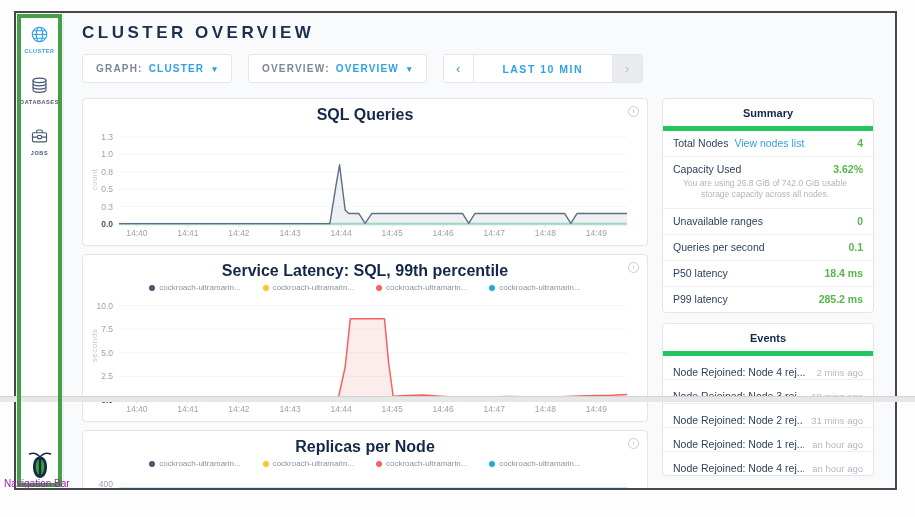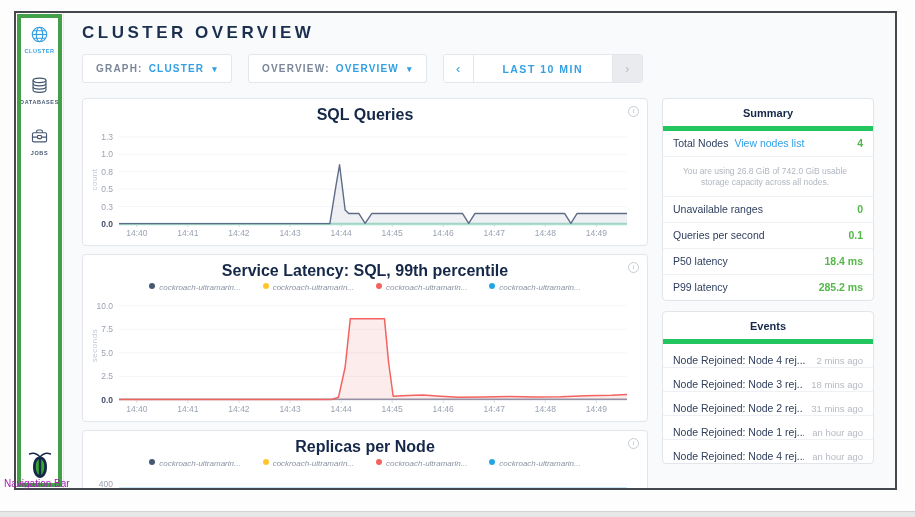--- a/index.html
+++ b/index.html
@@ -1,17 +1,17 @@
 <!DOCTYPE html>
 <html><head>
 <meta charset="utf-8">
 <style>
   * { margin:0; padding:0; box-sizing:border-box; }
   html,body { width:915px; height:517px; background:#fdfdfd; font-family:"Liberation Sans", sans-serif; overflow:hidden; }
-  .page { position:relative; width:915px; height:517px;border-radius:19px; }
+  .page { position:relative; width:915px; height:402px;border-radius:19px; }
 
   
   .app-frame {
     position:absolute; left:14px; top:11px; width:883px; height:479px;
     border:2px solid #44484d; background:#f9fafb; display:flex; overflow:hidden;
   }
 
   
   .sidebar { width:48px; background:#ffffff; border-right:1px solid #ececef; display:flex; flex-direction:column; align-items:center; padding-top:12px; flex-shrink:0; }
   .nav-item { display:flex; flex-direction:column; align-items:center; margin-bottom:22px; cursor:pointer; color:#475872; }
@@ -43,21 +43,21 @@
 
   .content-row { display:flex; gap:14px; }
   .charts-col { width:566px; display:flex; flex-direction:column; gap:8px; }
   .panel { background:#fff; border:1px solid #e2e5e9; border-radius:4px; position:relative; }
   .chart-panel-1 { height:148px; }
   .chart-panel-2 { height:168px; }
   .chart-panel-3 { height:110px; }
   .chart-title { text-align:center; font-size:16px; font-weight:bold; color:#152849; padding-top:7px; }
   .info-icon { position:absolute; top:7px; right:8px; width:11px; height:11px; border:1px solid #c6ccd4; border-radius:50%; color:#b3bac4; font-size:7px; line-height:9px; text-align:center; font-style:italic; font-family:"Liberation Serif", serif; cursor:pointer; }
   .legend { display:flex; justify-content:center; gap:22px; margin-top:3px; }
-  .legend-item { display:flex; align-items:flex-start; font-size:8px; color:#8a93a2;font-style:italic; }
+  .legend-item { display:flex; align-items:center; font-size:8px; color:#8a93a2; }
   .legend-dot { width:6px; height:6px; border-radius:50%; margin-right:4px; }
   .ylabel { position:absolute; left:-9px; top:52%; transform:rotate(-90deg); font-size:8px; color:#c2c8d1; letter-spacing:.5px; width:40px; text-align:center; }
   .chart-svg { display:block; margin-top:2px; }
 
   .right-col { width:212px; display:flex; flex-direction:column; gap:10px; }
   .side-title { text-align:center; font-size:11px; font-weight:bold; color:#152849; padding:8px 0 7px; border-bottom:5px solid #22c55e; }
   .srow { padding:6px 10px 7px; border-bottom:1px solid #eef0f3;text-align:center; }
   .srow-line { display:flex; align-items:baseline; }
   .s-label { font-size:10.5px; color:#2e3f5e; }
   .s-link { font-size:10.5px; color:#33a0e4; margin-left:6px; cursor:pointer; }
@@ -280,20 +280,24 @@
           <div class="panel">
             <div class="side-title">Summary</div>
             <div class="srow">
               <div class="srow-line">
                 <span class="s-label">Total Nodes</span>
                 <span class="s-link">View nodes list</span>
                 <span class="s-value">4</span>
               </div>
             </div>
             <div class="srow">
+              <div class="srow-line">
+                <span class="s-label">Capacity Used</span>
+                <span class="s-value">3.62%</span>
+              </div>
               <div class="s-sub">You are using 26.8 GiB of 742.0 GiB usable storage capacity across all nodes.</div>
             </div>
             <div class="srow">
               <div class="srow-line">
                 <span class="s-label">Unavailable ranges</span>
                 <span class="s-value">0</span>
               </div>
             </div>
             <div class="srow">
               <div class="srow-line">

